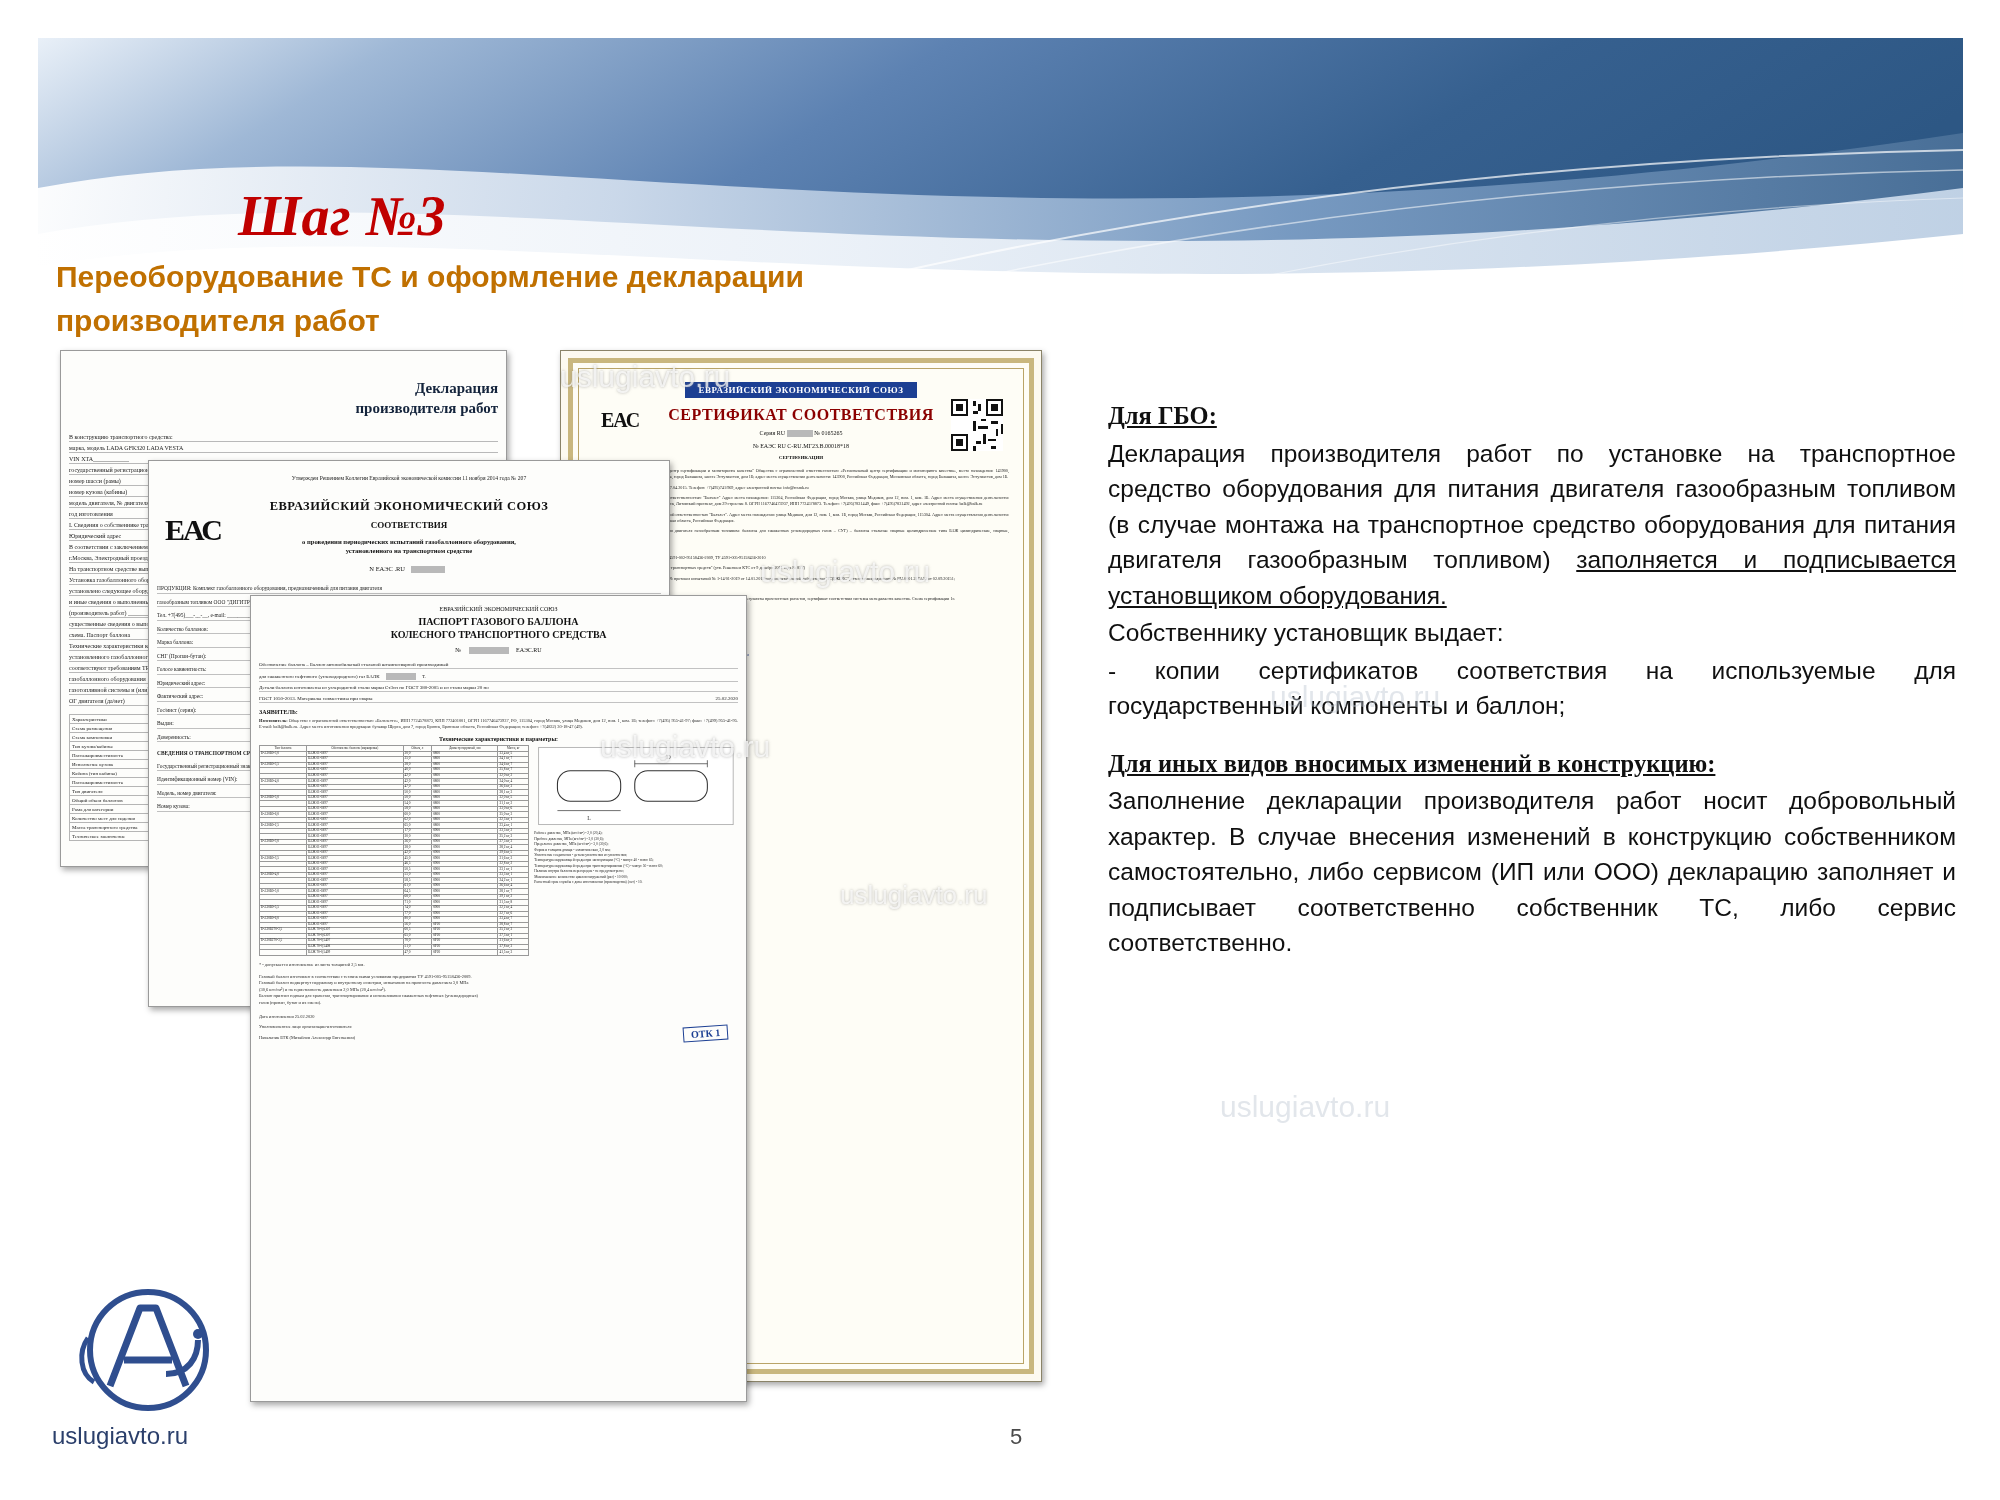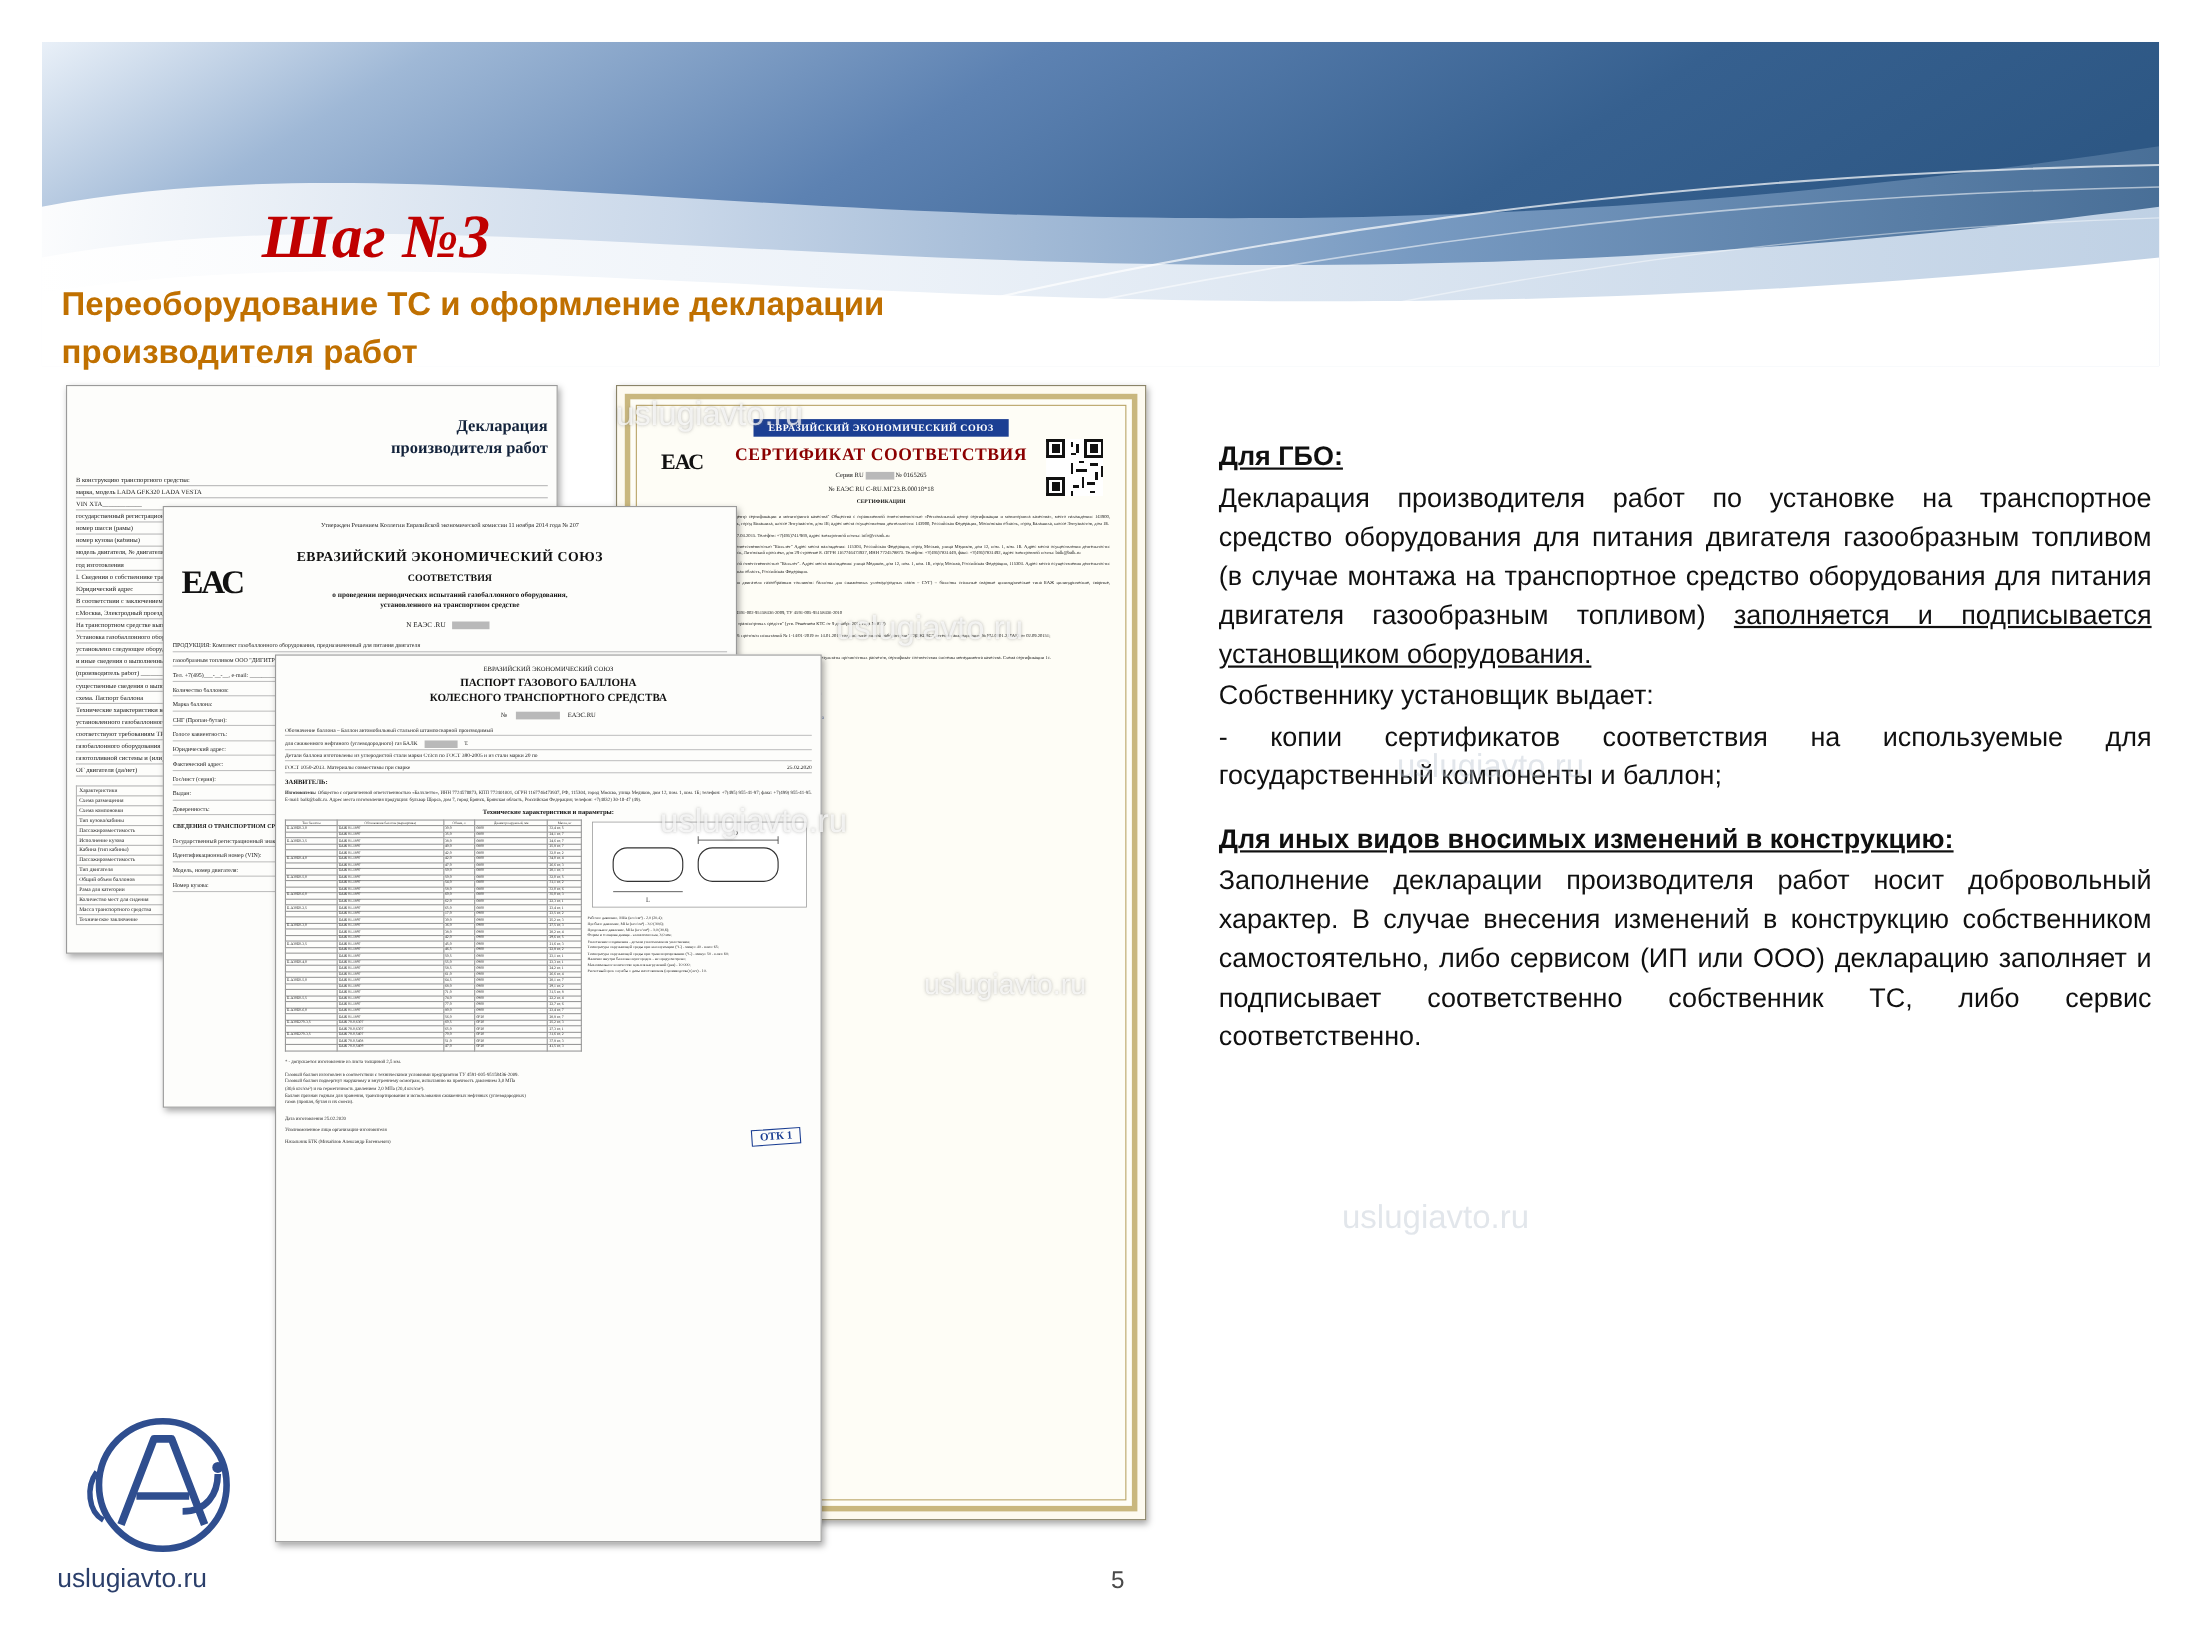--- a/index.html
+++ b/index.html
@@ -66,20 +66,21 @@
     color: #101010;
     line-height: 1.45;
   }
   .right-col p {
     margin: 0 0 2px 0;
     text-align: justify;
   }
   .hdr {
     font-weight: bold;
     text-decoration: underline;
+    font-family: Liberation Serif, serif;
   }
   .ul { text-decoration: underline; }
   .gap { height: 20px; }
 
   
   .docs {
     position: absolute;
     left: 0;
     top: 350px;
     width: 1100px;

